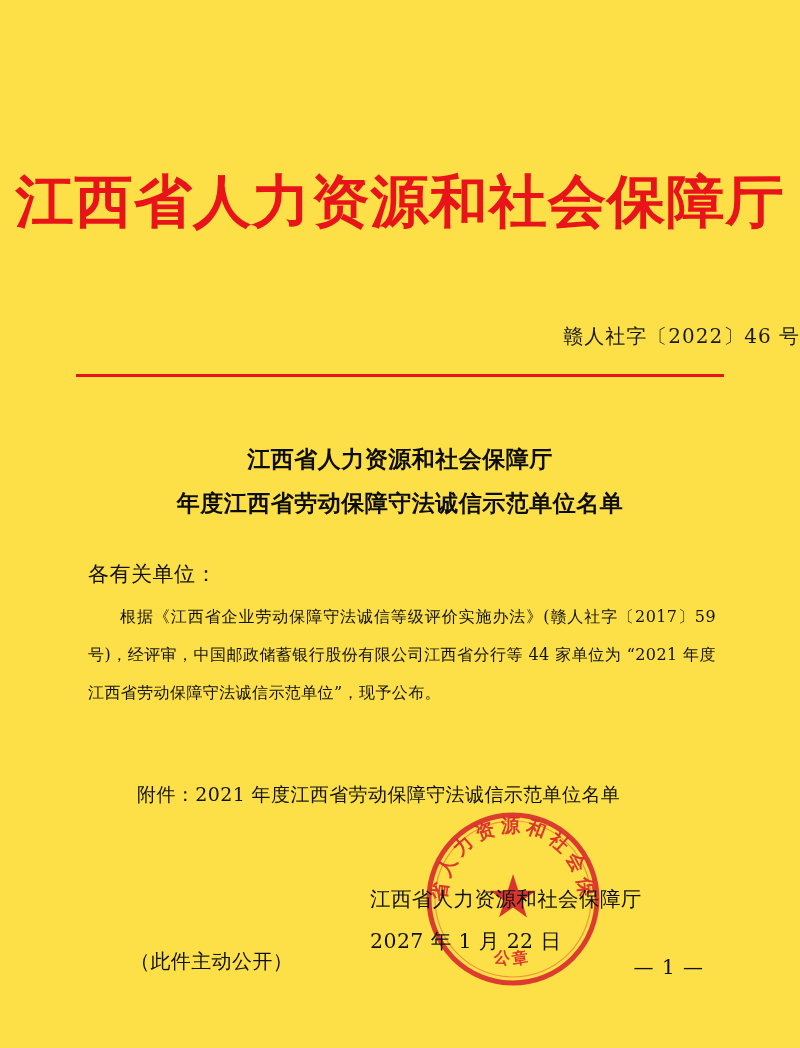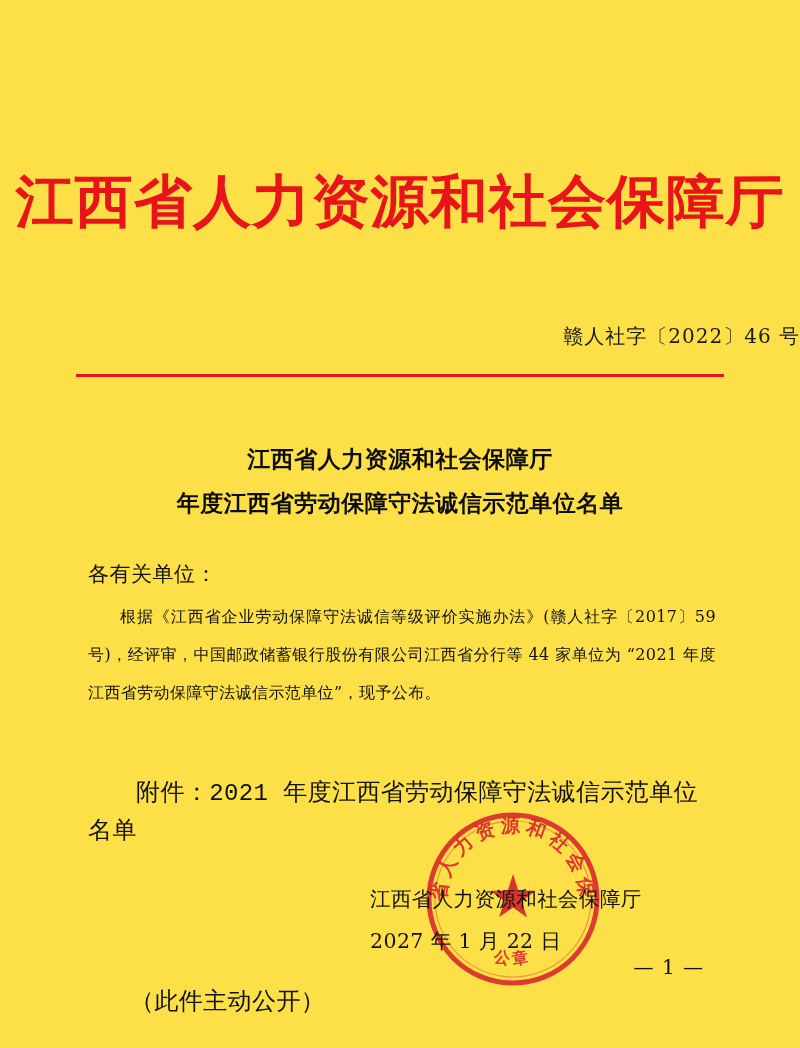--- a/index.html
+++ b/index.html
@@ -91,27 +91,26 @@
     font-size: 16px;
     line-height: 38px;
     text-align: justify;
     text-justify: inter-ideograph;
     text-indent: 2em;
     letter-spacing: 0.4px;
   }
   .attachment {
     position: absolute;
     top: 775px;
-    left: 88px;
+    left: 99px;
     width: 628px;
-    font-size: 24px;
+    font-size: 19px;
     line-height: 38px;
     text-indent: 2em;
     letter-spacing: 0.4px;
-    font-family: Liberation Mono, monospace;
   }
 
   
   .signature {
     position: absolute;
     top: 878px;
     left: 370px;
     width: 320px;
     font-size: 20.5px;
     line-height: 42px;
@@ -126,23 +125,23 @@
     left: 420px;
     width: 186px;
     height: 186px;
     pointer-events: none;
   }
   .seal svg { display: block; }
 
   
   .footer-note {
     position: absolute;
-    top: 985px;
+    top: 948px;
     left: 130px;
-    font-size: 24px;
+    font-size: 20px;
     letter-spacing: 0.4px;
   }
   .page-number {
     position: absolute;
     top: 955px;
     right: 96px;
     font-size: 20px;
     letter-spacing: 1px;
   }
 </style>

